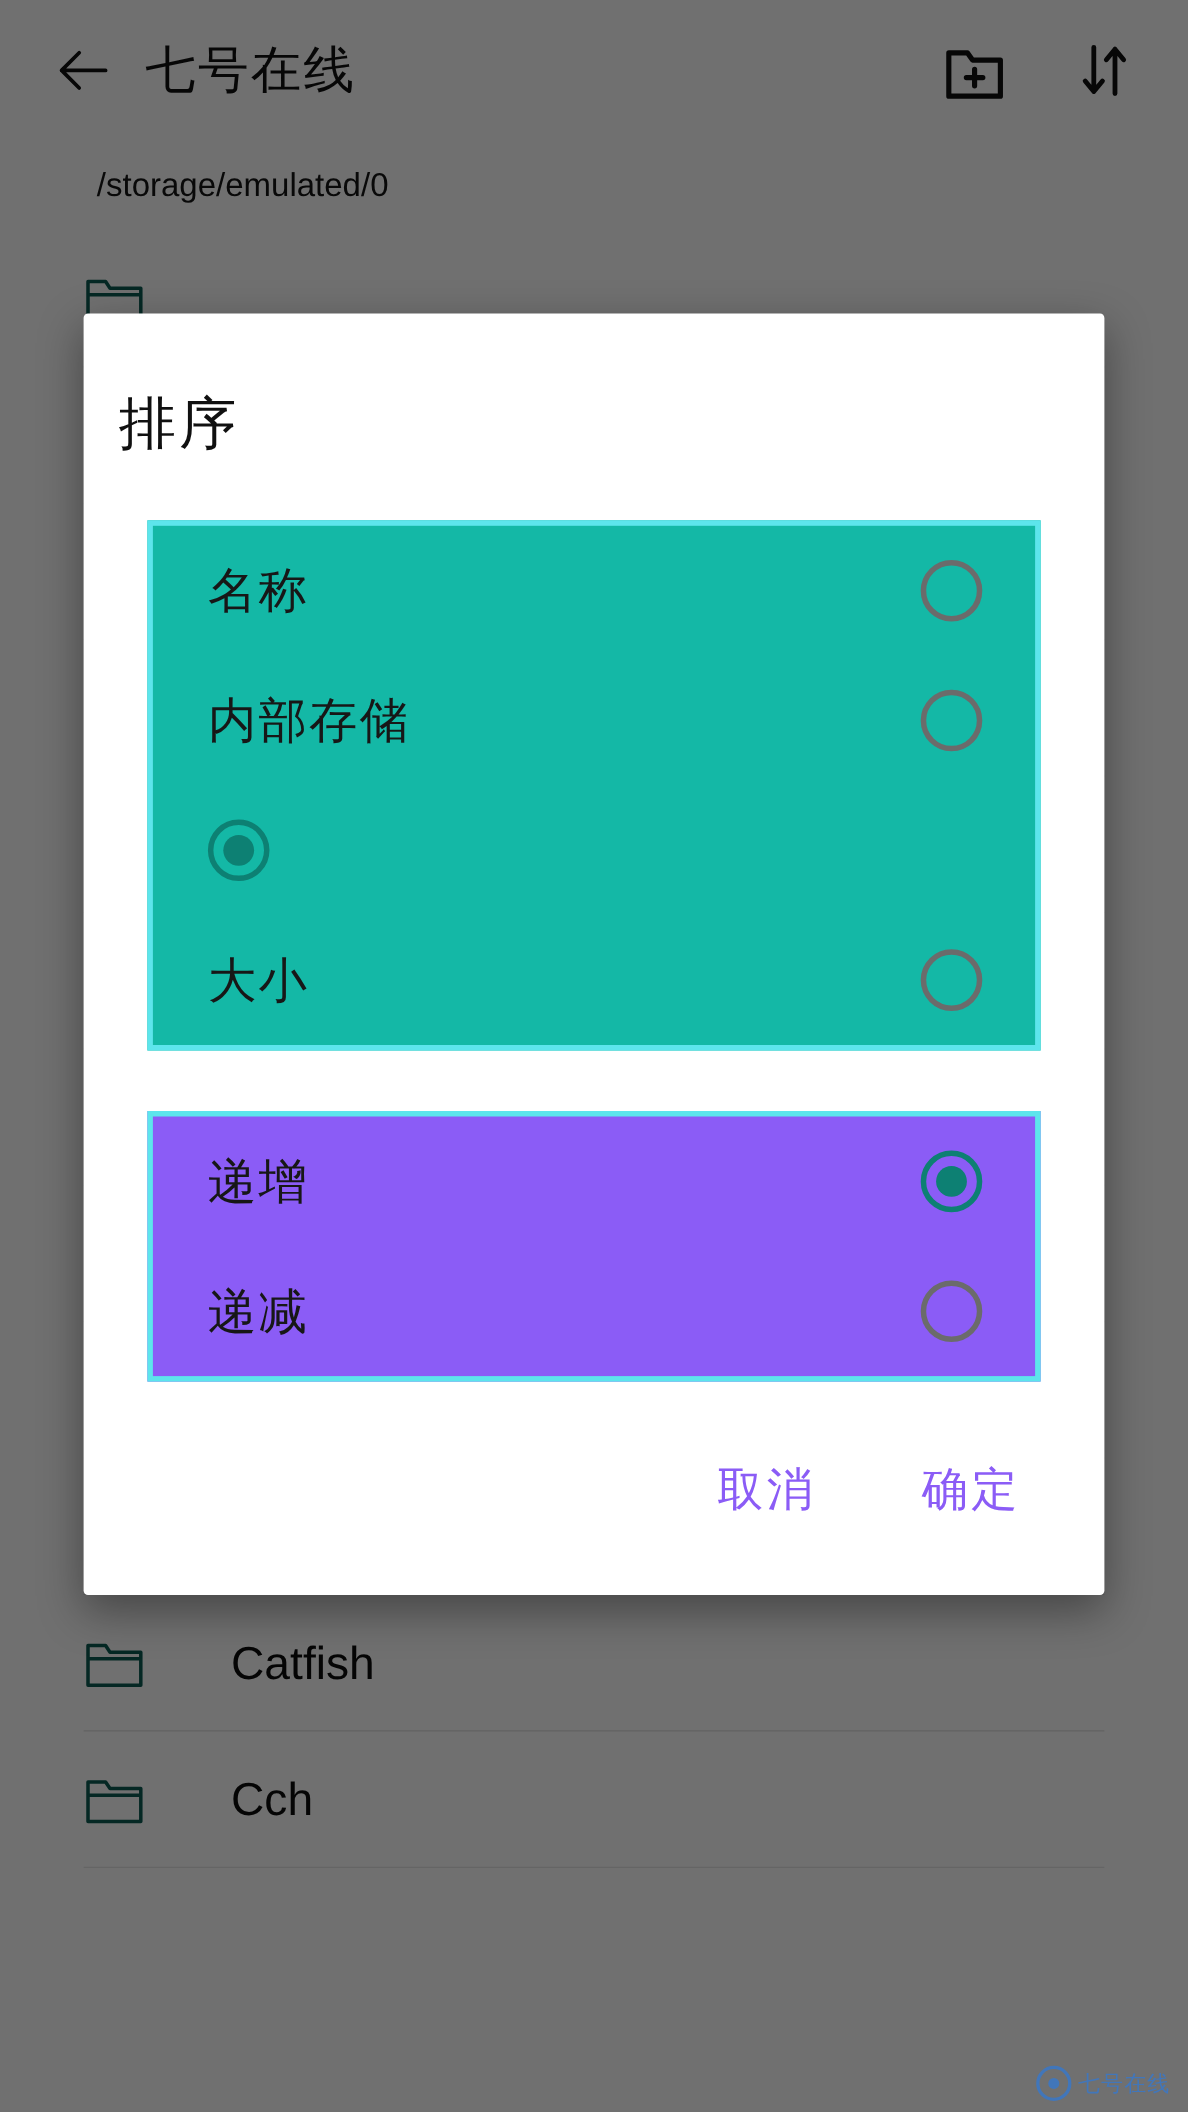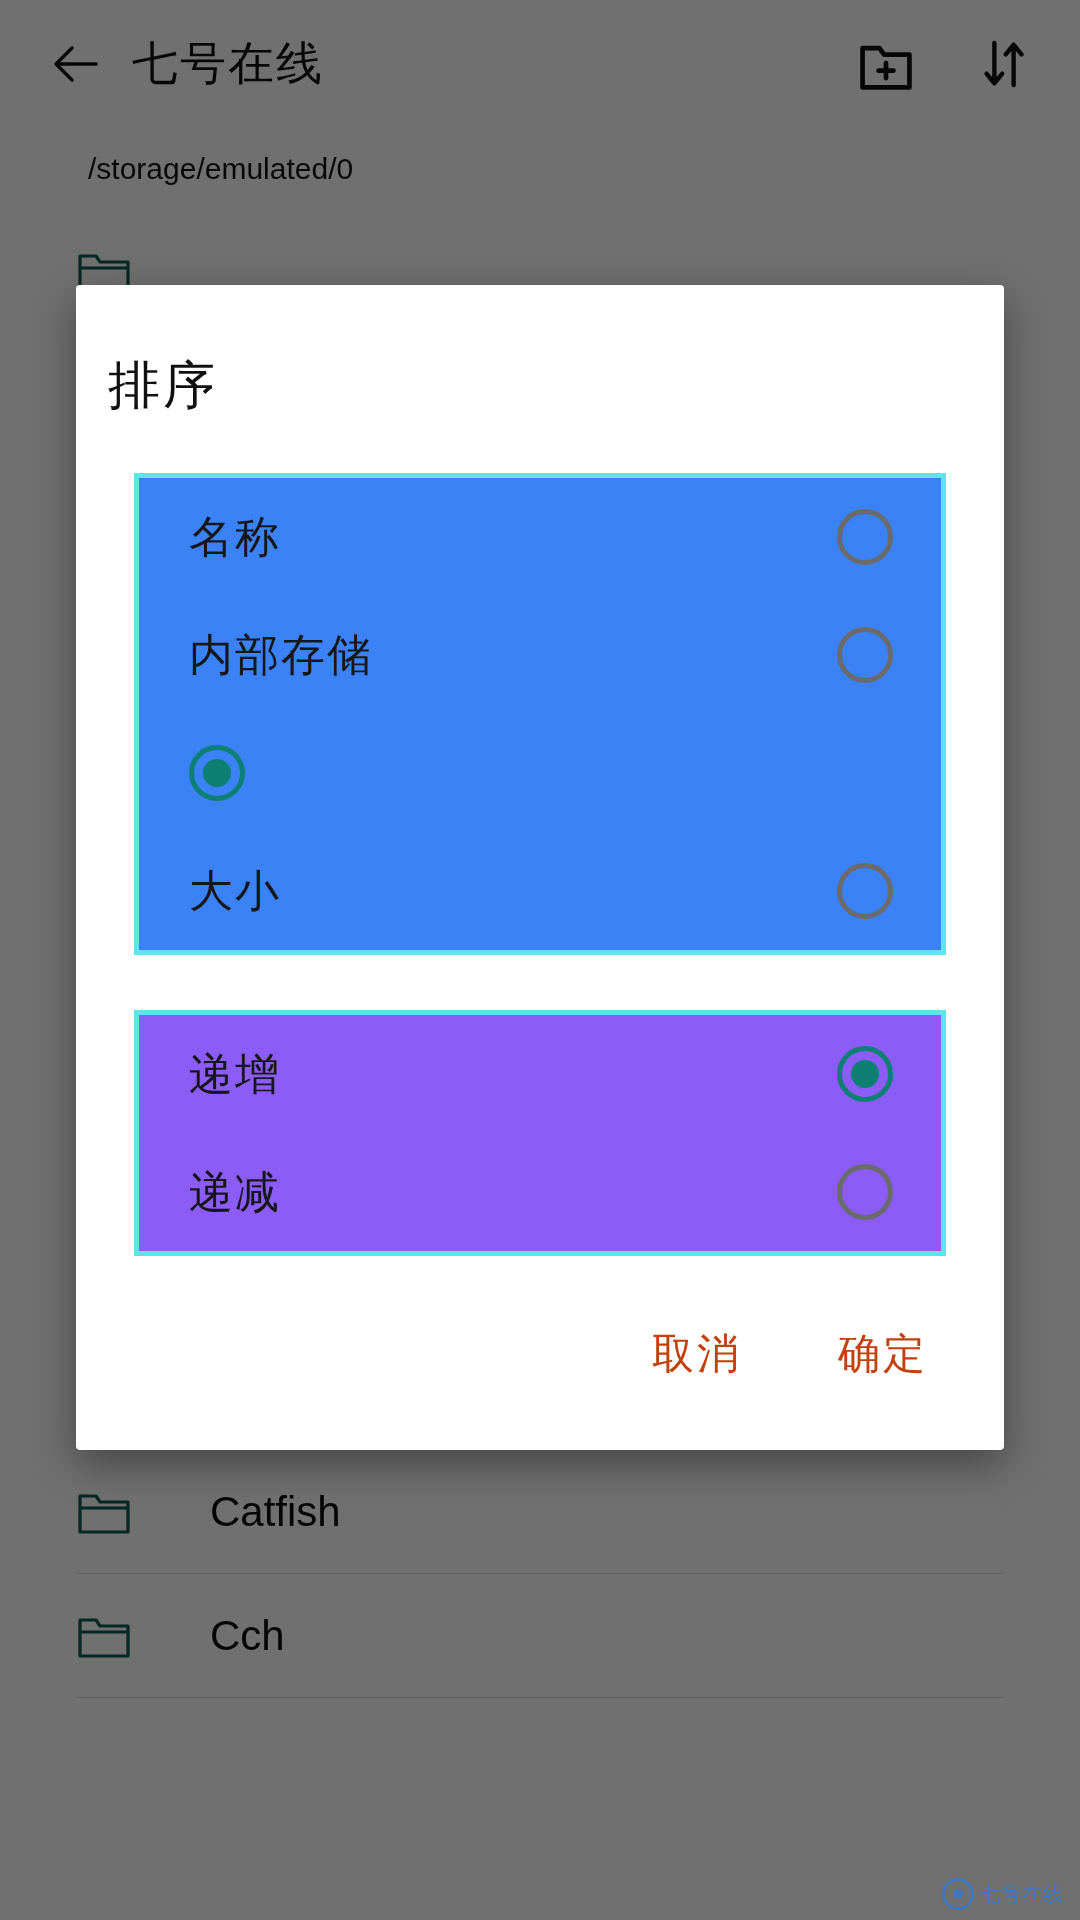--- a/index.html
+++ b/index.html
@@ -112,21 +112,21 @@
     font-size: 52px;
     color: #101010;
     padding: 66px 0 52px 32px;
     letter-spacing: 3px;
   }
 
   .radio-group {
     margin: 0 58px;
     border: 5px solid #5de5ec;
     box-sizing: border-box;
-    background: #3b82f6;
+    background: #14b8a6;
   }
   .radio-group.cream {
     background: #8b5cf6;
     margin-top: 55px;
   }
   .radio-row {
     height: 118px;
     display: flex;
     align-items: center;
     padding: 0 48px 0 50px;
@@ -162,21 +162,21 @@
   }
 
   .dlg-actions {
     display: flex;
     justify-content: flex-end;
     align-items: center;
     padding: 62px 72px 60px 0;
   }
   .dlg-btn {
     font-size: 42px;
-    color: #c2410c;
+    color: #8b5cf6;
     letter-spacing: 3px;
     margin-left: 88px;
     background: none;
     border: none;
     font-family: inherit;
     cursor: pointer;
     padding: 8px 4px;
   }
 
   

